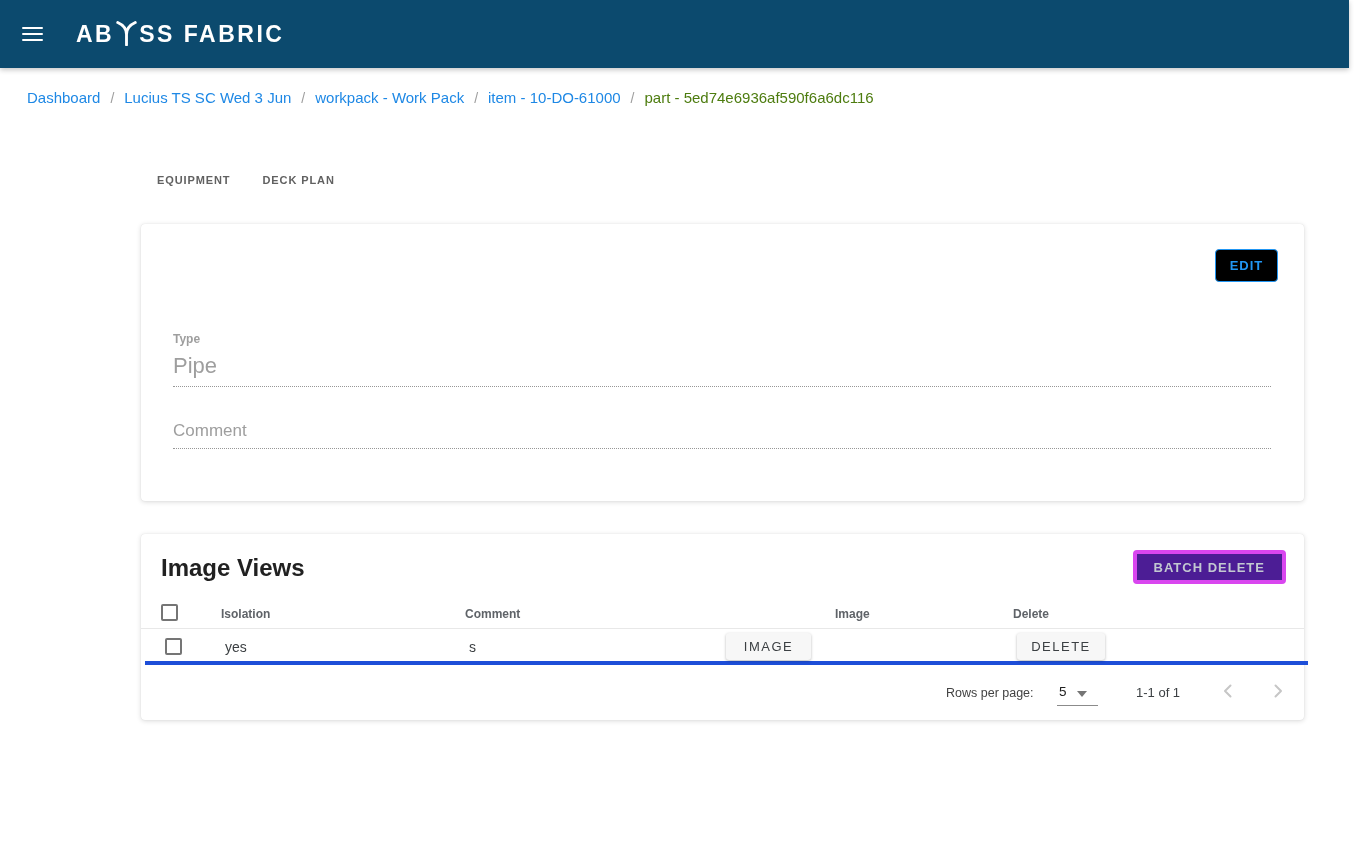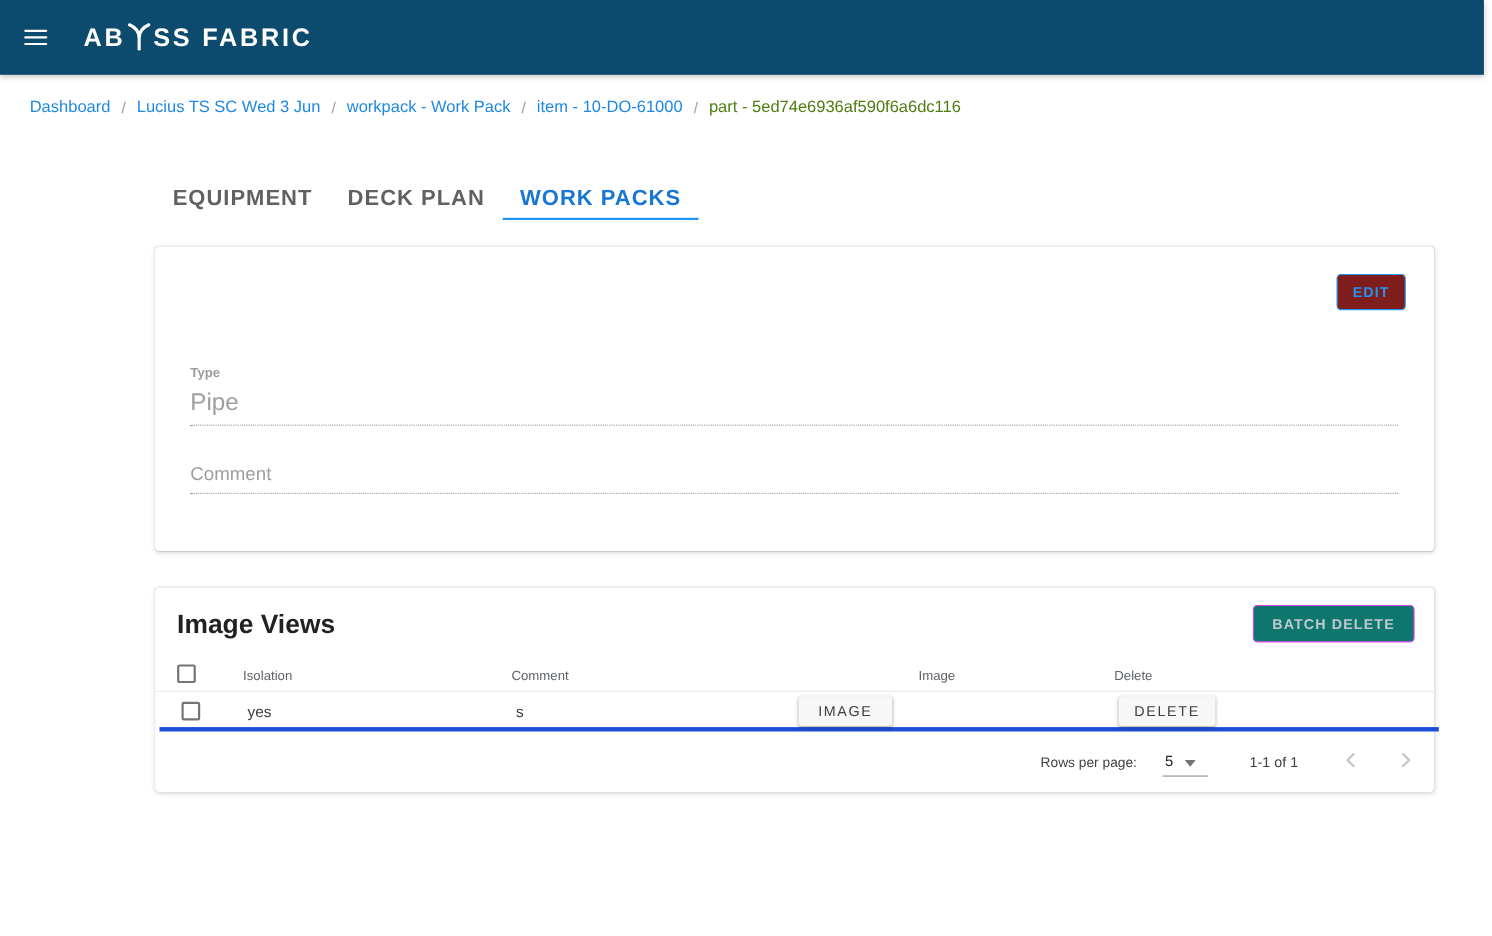--- a/index.html
+++ b/index.html
@@ -16,48 +16,48 @@
   .logo svg { margin:0 2px 1px 2px; }
 
   
   .breadcrumb { margin:21px 0 0 27px; font-size:15px; display:flex; align-items:center; white-space:nowrap; }
   .bc-link { color:#1E88E5; cursor:pointer; }
   .bc-sep { color:#9e9e9e; margin:0 10px; font-size:14px; }
   .bc-current { color:#4d7c0f; }
 
   
   .tabs { margin:56px 0 0 141px; display:flex; }
-  .tab { height:38px; padding:0 16px; display:flex; align-items:center; font-size:20px;
+  .tab { height:38px; padding:0 16px; display:flex; align-items:center; font-size:11px;
     font-weight:600; letter-spacing:0.9px; color:#616161; cursor:pointer;
     border-bottom:2px solid transparent; }
   .tab.active { color:#1976D2; border-bottom-color:#2196F3; }
 
   
   .card { width:1163px; margin-left:141px; background:#fff; border-radius:4px; position:relative;
     box-shadow:0 1px 5px rgba(0,0,0,0.15), 0 0 1px rgba(0,0,0,0.12); }
   .card-details { margin-top:24px; height:277px; }
-  .edit-btn { position:absolute; top:25px; right:26px; width:63px; height:33px; background:#7f1d1d;
+  .edit-btn { position:absolute; top:25px; right:26px; width:63px; height:33px; background:#000000;
     border:1px solid #2196F3; border-radius:4px; color:#2196F3; font-size:13px; font-weight:600;
     letter-spacing:1px; cursor:pointer; font-family:inherit; }
   .field { position:absolute; left:32px; right:33px; }
   .field-type { top:108px; }
   .f-label { font-size:12px; color:#9e9e9e;font-weight:bold; }
   .f-value { font-size:22px; color:#9e9e9e; margin-top:7px; }
   .f-line { border-bottom:1px dotted #979797; margin-top:7px; }
   .field-comment { top:197px; }
   .f-placeholder { font-size:17px; color:#9e9e9e; }
 
   
   .card-images { margin-top:33px; height:186px; }
   .iv-title { position:absolute; left:20px; top:20px; font-size:24px; color:#212121; }
-  .batch-btn { position:absolute; top:16px; right:18px; height:34px; padding:0 17px; background:#0f766e;
-    border:1px solid #d946ef; border-radius:4px; color:#c2c8d1; font-size:13px; font-weight:600;
+  .batch-btn { position:absolute; top:16px; right:18px; height:34px; padding:0 17px; background:#4c1d95;
+    border:4px solid #d946ef; border-radius:4px; color:#c2c8d1; font-size:13px; font-weight:600;
     letter-spacing:1px; font-family:inherit; }
   .thead { position:absolute; top:65px; left:0; width:100%; height:30px; border-bottom:1px solid #e8e8e8; }
-  .th { position:absolute; top:8px; font-size:12px; font-weight:400; color:#5f6368; }
+  .th { position:absolute; top:8px; font-size:12px; font-weight:700; color:#5f6368; }
   .th-isolation { left:80px; } .th-comment { left:324px; } .th-image { left:694px; } .th-delete { left:872px; }
   .checkbox { position:absolute; left:20px; width:17px; height:17px; border:2px solid #757575;
     border-radius:2px; background:#fff; cursor:pointer; }
   .thead .checkbox { top:5px; }
   .trow { position:absolute; top:95px; left:4px; width:100%; height:36px; border-bottom:4px solid #1d4ed8;
     font-size:14px; color:#3c4043; }
   .trow .checkbox { top:9px; }
   .td-isolation { position:absolute; left:80px; top:10px; }
   .td-comment { position:absolute; left:324px; top:10px; }
   .raised-btn { position:absolute; top:4px; height:27px; background:#f7f7f7; border:none; border-radius:3px;
@@ -103,21 +103,20 @@
   <span class="bc-link">workpack - Work Pack</span>
   <span class="bc-sep">/</span>
   <span class="bc-link">item - 10-DO-61000</span>
   <span class="bc-sep">/</span>
   <span class="bc-current">part - 5ed74e6936af590f6a6dc116</span>
 </nav>
 
 <div class="tabs">
   <div class="tab">EQUIPMENT</div>
   <div class="tab">DECK PLAN</div>
-  <div class="tab active">WORK PACKS</div>
 </div>
 
 <section class="card card-details">
   <button class="edit-btn">EDIT</button>
   <div class="field field-type">
     <div class="f-label">Type</div>
     <div class="f-value">Pipe</div>
     <div class="f-line"></div>
   </div>
   <div class="field field-comment">

